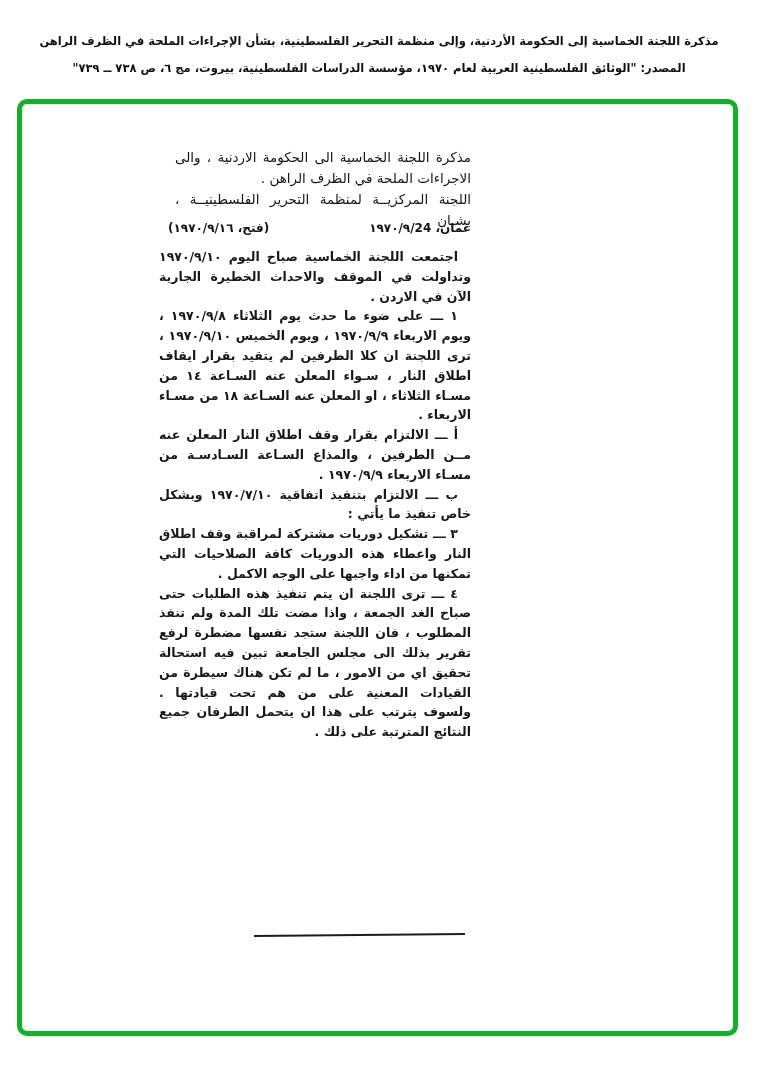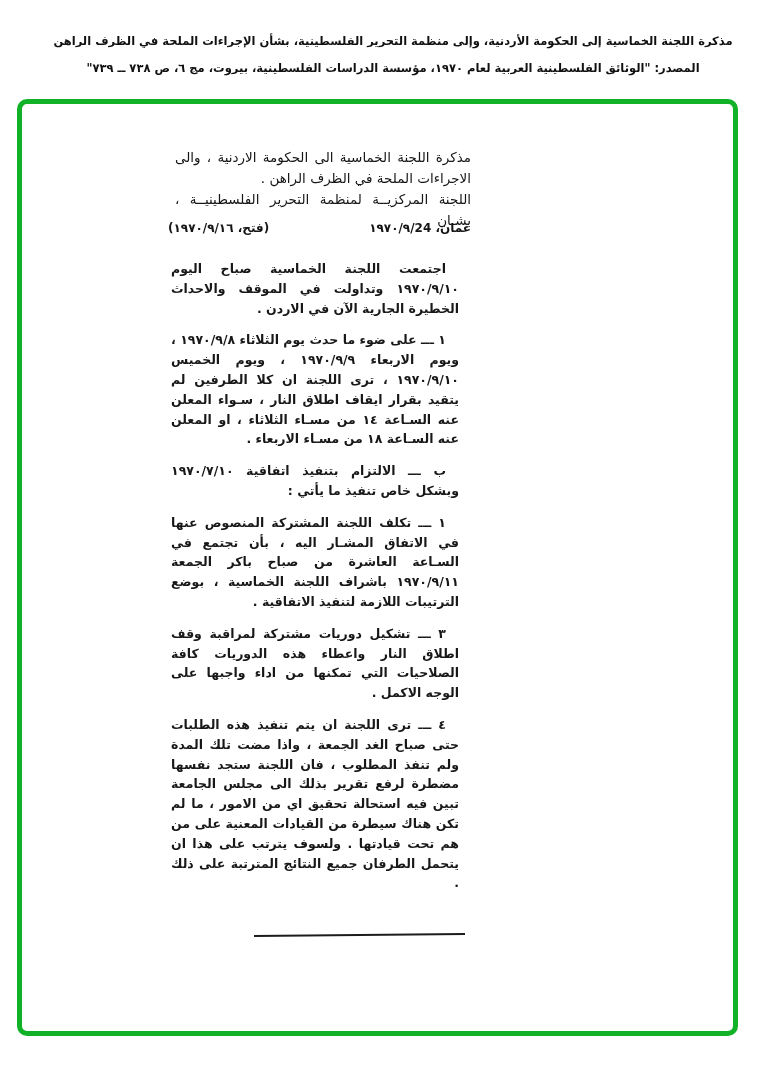--- a/index.html
+++ b/index.html
@@ -6,21 +6,21 @@
     --paper:#ffffff;
     --ink:#1b1b1b;
     --green:#12b228;
   }
   html,body{margin:0;padding:0;background:#fff;}
   .canvas{
     position:relative;width:758px;height:1078px;background:var(--paper);
     font-family:"DejaVu Sans",sans-serif;color:var(--ink);overflow:hidden;
   }
   .src-header{
-    position:absolute;top:28px;left:43px;width:700px;direction:rtl;
+    position:absolute;top:28px;left:29px;width:700px;direction:rtl;
     text-align:center;font-weight:bold;font-size:11.5px;line-height:27px;
     letter-spacing:0px;color:#111;
   }
   .frame{
     position:absolute;left:17px;top:99px;width:721px;height:937px;
     border:5px solid var(--green);border-radius:10px;box-sizing:border-box;
     background:transparent;
   }
   .memo-title{
     position:absolute;left:175px;top:147px;width:296px;direction:rtl;
@@ -31,21 +31,21 @@
   .dateline{
     position:absolute;left:168px;top:221px;width:303px;direction:rtl;
     display:flex;justify-content:space-between;align-items:baseline;
     font-weight:bold;font-size:12px;color:#151515;
   }
   .memo-body{
     position:absolute;left:159px;top:247px;width:312px;direction:rtl;
     font-weight:bold;font-size:12.5px;line-height:19.8px;
     text-align:justify;color:#181818;
   }
-  .memo-body p{margin:12px;text-indent:13px;}
+  .memo-body p{margin:0;text-indent:13px;}
   .closing-rule{
     position:absolute;left:254px;top:934px;width:211px;height:2px;
     background:#1c1c1c;transform:rotate(-0.5deg);
   }
 </style>
 </head>
 <body>
 
 <div class="canvas">
 
@@ -63,21 +63,21 @@
   </div>
 
   <div class="dateline">
     <span>عمان، ١٩٧٠/٩/24</span>
     <span>(فتح، ١٩٧٠/٩/١٦)</span>
   </div>
 
   <div class="memo-body">
     <p>اجتمعت اللجنة الخماسية صباح اليوم ١٩٧٠/٩/١٠ وتداولت في الموقف والاحداث الخطيرة الجارية الآن في الاردن .</p>
     <p>١ ـــ على ضوء ما حدث يوم الثلاثاء ١٩٧٠/٩/٨ ، ويوم الاربعاء ١٩٧٠/٩/٩ ، ويوم الخميس ١٩٧٠/٩/١٠ ، ترى اللجنة ان كلا الطرفين لم يتقيد بقرار ايقاف اطلاق النار ، سـواء المعلن عنه السـاعة ١٤ من مسـاء الثلاثاء ، او المعلن عنه السـاعة ١٨ من مسـاء الاربعاء .</p>
+    <p>أ ـــ الالتزام بقرار وقف اطلاق النار المعلن عنه مــن الطرفين ، والمذاع السـاعة السـادسـة من مسـاء الاربعاء ١٩٧٠/٩/٩ .</p>
     <p>ب ـــ الالتزام بتنفيذ اتفاقية ١٩٧٠/٧/١٠ وبشكل خاص تنفيذ ما يأتي :</p>
-    <p>١ ـــ تكلف اللجنة المشتركة المنصوص عنها في الاتفاق المشـار اليه ، بأن تجتمع في السـاعة العاشرة من صباح باكر الجمعة ١٩٧٠/٩/١١ باشراف اللجنة الخماسية ، بوضع الترتيبات اللازمة لتنفيذ الاتفاقية .</p>
     <p>٣ ـــ تشكيل دوريات مشتركة لمراقبة وقف اطلاق النار واعطاء هذه الدوريات كافة الصلاحيات التي تمكنها من اداء واجبها على الوجه الاكمل .</p>
     <p>٤ ـــ ترى اللجنة ان يتم تنفيذ هذه الطلبات حتى صباح الغد الجمعة ، واذا مضت تلك المدة ولم تنفذ المطلوب ، فان اللجنة ستجد نفسها مضطرة لرفع تقرير بذلك الى مجلس الجامعة تبين فيه استحالة تحقيق اي من الامور ، ما لم تكن هناك سيطرة من القيادات المعنية على من هم تحت قيادتها . ولسوف يترتب على هذا ان يتحمل الطرفان جميع النتائج المترتبة على ذلك .</p>
   </div>
 
   <div class="closing-rule"></div>
 
 </div>
 
 </body></html>

